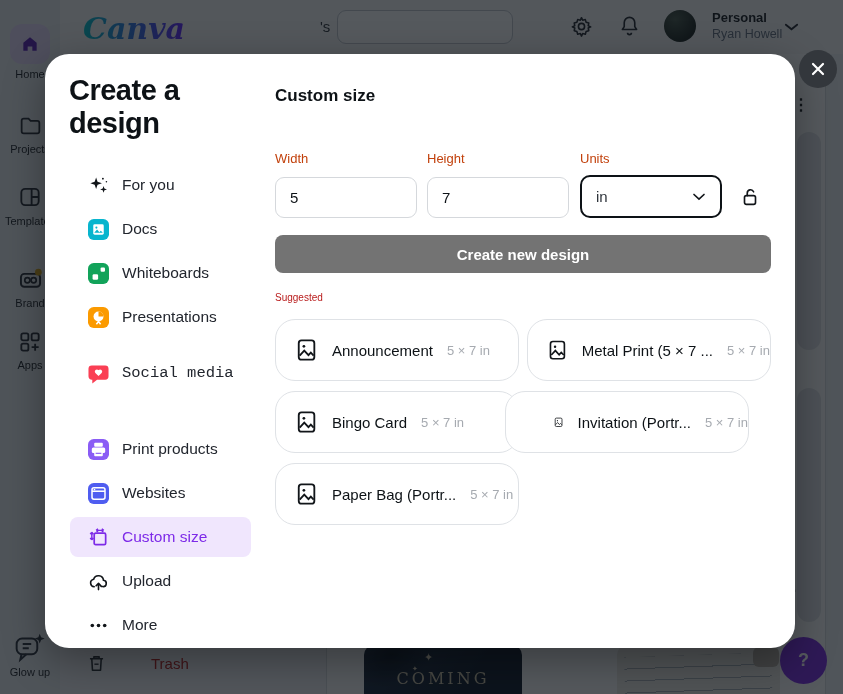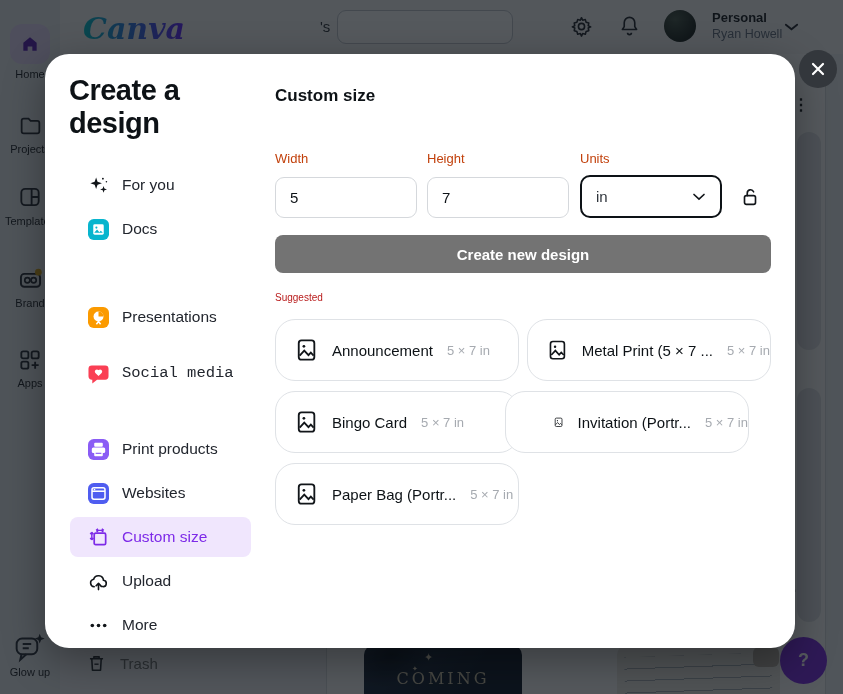--- a/index.html
+++ b/index.html
@@ -40,21 +40,21 @@
     background:repeating-linear-gradient(to bottom, transparent 0 11px, #a9aeb6 11px 12px);
     transform:rotate(-2deg); }
   .letter-blob { left:753px; top:647px; width:26px; height:20px; background:#b7b0a4;
     border-radius:6px; z-index:1; }
   .faint-card { background:#e3e5e9; border-radius:12px; z-index:1; }
   .kebab { left:793px; top:96px; font-size:16px; font-weight:bold; color:#15181d;
     z-index:1; line-height:1.1; }
   .hellip { left:781px; top:578px; font-size:16px; font-weight:bold; letter-spacing:1px;
     color:#20242a; z-index:1; }
   .trash-row { left:86px; top:652px; display:flex; align-items:center; gap:13px; z-index:1; }
-  .trash-label { font-size:15px; color:#737373; }
+  .trash-label { font-size:15px; color:#b91c1c;margin-left:31px; }
   .help-btn { left:780px; top:637px; width:47px; height:47px; border-radius:50%;
     background:#7d2ae8; color:#fff; font-size:18px; font-weight:bold; display:flex;
     align-items:center; justify-content:center; z-index:1; }
 
   
   .overlay { left:0; top:0; width:843px; height:694px; background:rgba(13,18,24,0.70); z-index:5; }
 
   
   .modal { left:45px; top:54px; width:750px; height:594px; background:#fff; border-radius:24px;
     box-shadow:0 12px 40px rgba(0,0,0,0.35); z-index:10; overflow:hidden; }
@@ -127,21 +127,21 @@
     </div>
     <div class="rail-item" style="top:266px;">
       <svg width="27" height="27" viewBox="0 0 24 24" style="margin:0 auto;">
           <rect x="3.5" y="7" width="17" height="11.5" rx="3" fill="none" stroke="#262b34" stroke-width="1.7"></rect>
           <circle cx="9.2" cy="12.7" r="2.3" fill="none" stroke="#262b34" stroke-width="1.5"></circle>
           <circle cx="14.8" cy="12.7" r="2.3" fill="none" stroke="#262b34" stroke-width="1.5"></circle>
           <circle cx="19" cy="5.5" r="3" fill="#d9a514"></circle>
         </svg>
       <span class="rail-label" style="margin-top:4px;">Brand</span>
     </div>
-    <div class="rail-item" style="top:347px;">
+    <div class="rail-item" style="top:329px;">
       <svg width="26" height="26" viewBox="0 0 24 24" style="margin:0 auto;">
           <rect x="4" y="4" width="6.5" height="6.5" rx="1.6" fill="none" stroke="#262b34" stroke-width="1.7"></rect>
           <rect x="13.5" y="4" width="6.5" height="6.5" rx="1.6" fill="none" stroke="#262b34" stroke-width="1.7"></rect>
           <rect x="4" y="13.5" width="6.5" height="6.5" rx="1.6" fill="none" stroke="#262b34" stroke-width="1.7"></rect>
           <path d="M16.75 13.5 v6.5 M13.5 16.75 h6.5" stroke="#262b34" stroke-width="1.7"></path>
         </svg>
       <span class="rail-label" style="margin-top:4px;">Apps</span>
     </div>
     <div class="rail-item" style="top:631px;">
       <svg width="34" height="32" viewBox="0 0 28 26" style="margin:0 auto;">
@@ -213,20 +213,30 @@
       <span class="m-icon">
           <svg width="21" height="21" viewBox="0 0 22 22">
             <rect width="22" height="22" rx="6" fill="#08b5ce"></rect>
             <rect x="5.5" y="5.5" width="11" height="11" rx="1.5" fill="#fff"></rect>
             <circle cx="8.8" cy="9" r="1.1" fill="#08b5ce"></circle>
             <path d="M6.5 14.5 l3-3.4 2.4 2.8 1.5-1.6 2.1 2.2 z" fill="#08b5ce"></path>
           </svg>
         </span>
       <span class="m-label">Docs</span>
     </div>
+    <div class="m-item" style="top:199px;">
+      <span class="m-icon">
+          <svg width="21" height="21" viewBox="0 0 22 22">
+            <rect width="22" height="22" rx="6" fill="#12a35a"></rect>
+            <rect x="4.8" y="11.8" width="5.8" height="5.8" rx="1.4" fill="#fff"></rect>
+            <rect x="13.2" y="4.6" width="4.6" height="4.6" rx="1.2" fill="#fff"></rect>
+          </svg>
+        </span>
+      <span class="m-label">Whiteboards</span>
+    </div>
     <div class="m-item" style="top:243px;">
       <span class="m-icon">
           <svg width="21" height="21" viewBox="0 0 22 22">
             <rect width="22" height="22" rx="6" fill="#fb9a00"></rect>
             <circle cx="11" cy="10" r="5.2" fill="#fff"></circle>
             <path d="M11 10 V4.8 A5.2 5.2 0 0 1 16.2 10 z" fill="#fb9a00"></path>
             <path d="M8.8 18 l2.2-2.8 2.2 2.8" fill="none" stroke="#fff" stroke-width="1.6"></path>
           </svg>
         </span>
       <span class="m-label">Presentations</span>

